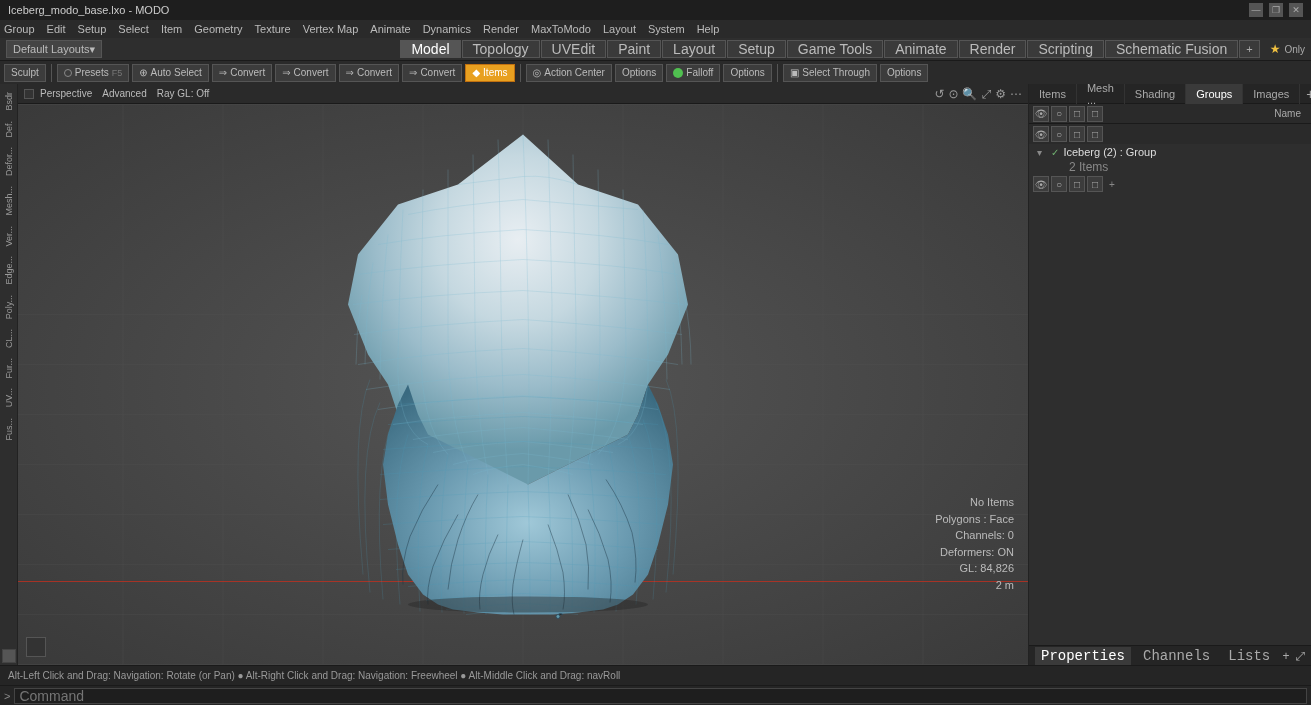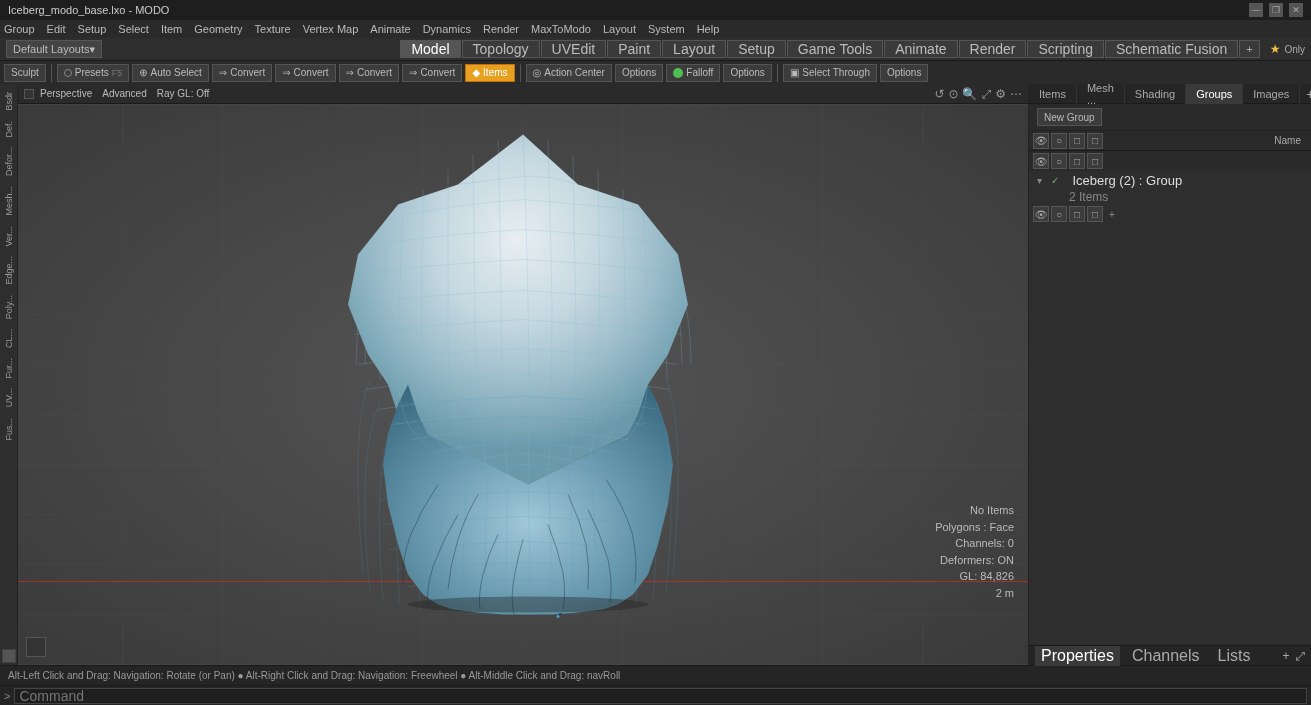--- a/index.html
+++ b/index.html
@@ -203,21 +203,21 @@
     
     .grid-svg {
       position: absolute;
       top: 0; left: 0;
       width: 100%; height: 100%;
     }
 
     
     #info-overlay {
       position: absolute;
-      bottom: 64px;
+      bottom: 72px;
       right: 14px;
       text-align: right;
       font-size: 11px;
       color: #bbb;
       line-height: 1.5;
     }
 
     
     #status-bar {
       height: 20px;
@@ -334,24 +334,25 @@
     #bottom-right {
       height: 20px;
       background: #252525;
       display: flex;
       align-items: center;
       padding: 0 6px;
       gap: 6px;
       border-top: 1px solid #1a1a1a;
     }
     .bottom-tab {
-      font-size: 16px;
+      font-size: 14px;
       color: #aaa;
       cursor: pointer;
       padding: 1px 6px;
+      font-family: Liberation Mono, monospace;
     }
     .bottom-tab.active { color: #fff; background: #3a3a3a; }
     .bottom-plus { margin-left: auto; color: #aaa; cursor: pointer; font-size: 12px; }
     .bottom-expand { color: #aaa; cursor: pointer; font-size: 12px; }
   </style>
 </head>
 <body>
 
 <div id="title-bar">
   <span class="title">Iceberg_modo_base.lxo - MODO</span>
@@ -669,25 +670,20 @@
 
     <div id="right-tabs">
       <div class="right-tab">Items</div>
       <div class="right-tab">Mesh ...</div>
       <div class="right-tab">Shading</div>
       <div class="right-tab active">Groups</div>
       <div class="right-tab">Images</div>
       <div class="right-tab-plus">+</div>
     </div>
 
-    <div style="padding:4px 8px;background:#2a2a2a;border-bottom:1px solid #222;">
-      <div class="tb-btn" style="display:inline-flex;">
-        <span>New Group</span>
-      </div>
-    </div>
 
     <div id="right-toolbar">
       <div class="rp-btn-icon">👁</div>
       <div class="rp-btn-icon">○</div>
       <div class="rp-btn-icon">□</div>
       <div class="rp-btn-icon">□</div>
       <div style="margin-left:auto;font-size:10px;color:#aaa;padding:0 6px;">Name</div>
     </div>
 
     <div id="right-content">
@@ -695,21 +691,21 @@
       <div style="display:flex;align-items:center;padding:2px 4px;gap:2px;background:#2a2a2a;">
         <div class="rp-btn-icon">👁</div>
         <div class="rp-btn-icon">○</div>
         <div class="rp-btn-icon">□</div>
         <div class="rp-btn-icon">□</div>
       </div>
 
       <div class="tree-item">
         <span class="tree-expand">▾</span>
         <span style="color:#70b070;font-size:10px;">✓</span>
-        <span style="font-size:13px;color:#ddd;margin-left:9px;">Iceberg (2) : Group</span>
+        <span style="font-size:11px;color:#ddd;">Iceberg (2) : Group</span>
       </div>
       <div class="tree-sub">
         <span style="padding-left:16px;">2 Items</span>
       </div>
 
       <div style="display:flex;align-items:center;padding:2px 4px;gap:2px;">
         <div class="rp-btn-icon">👁</div>
         <div class="rp-btn-icon">○</div>
         <div class="rp-btn-icon">□</div>
         <div class="rp-btn-icon">□</div>

